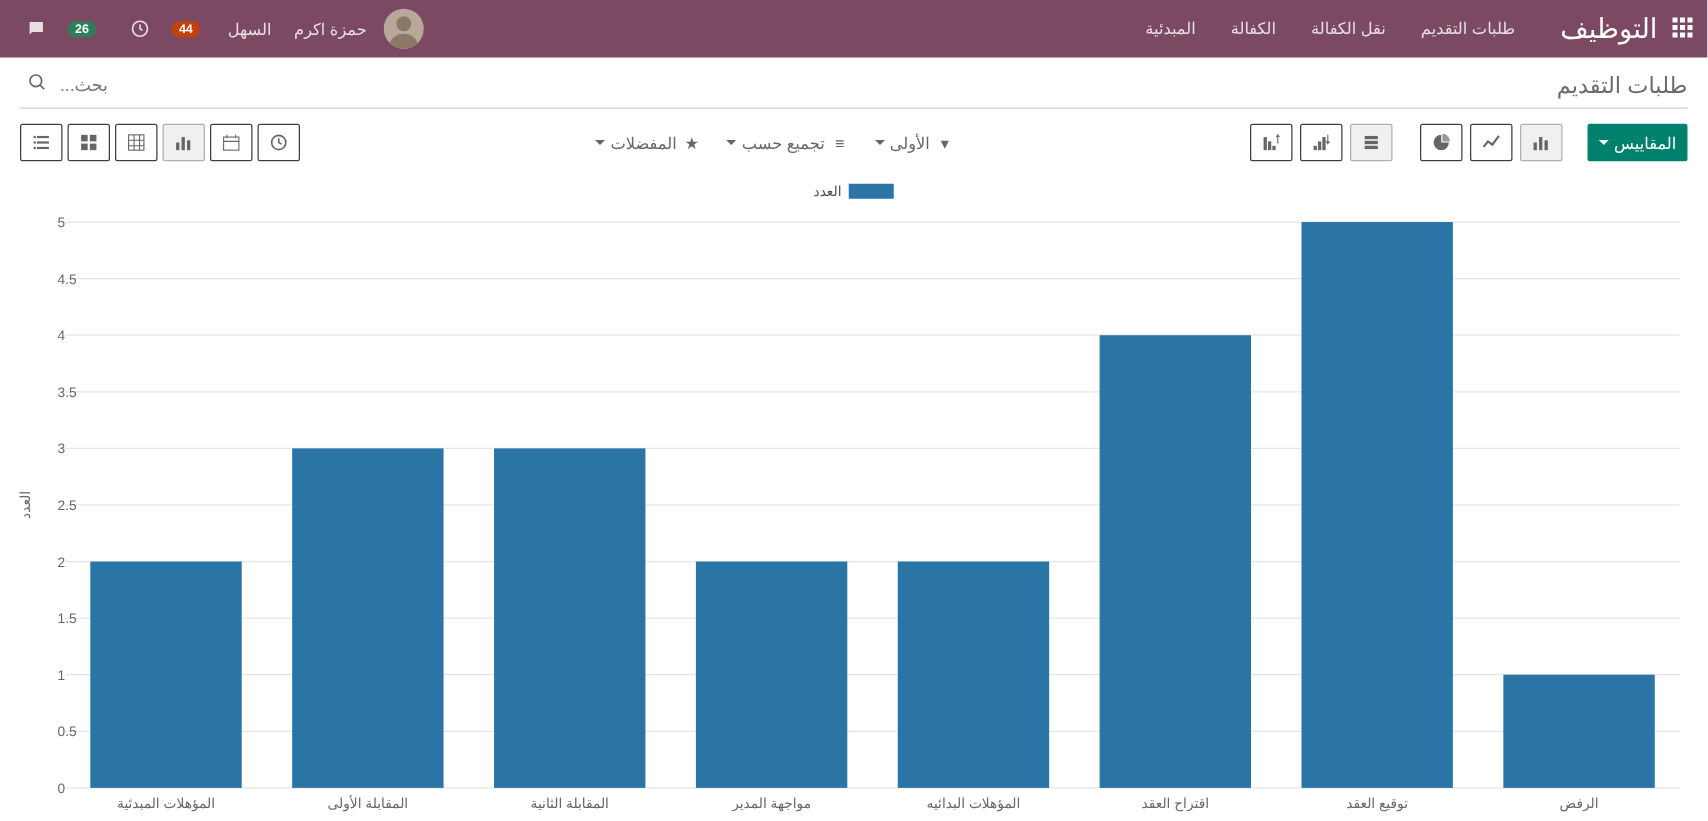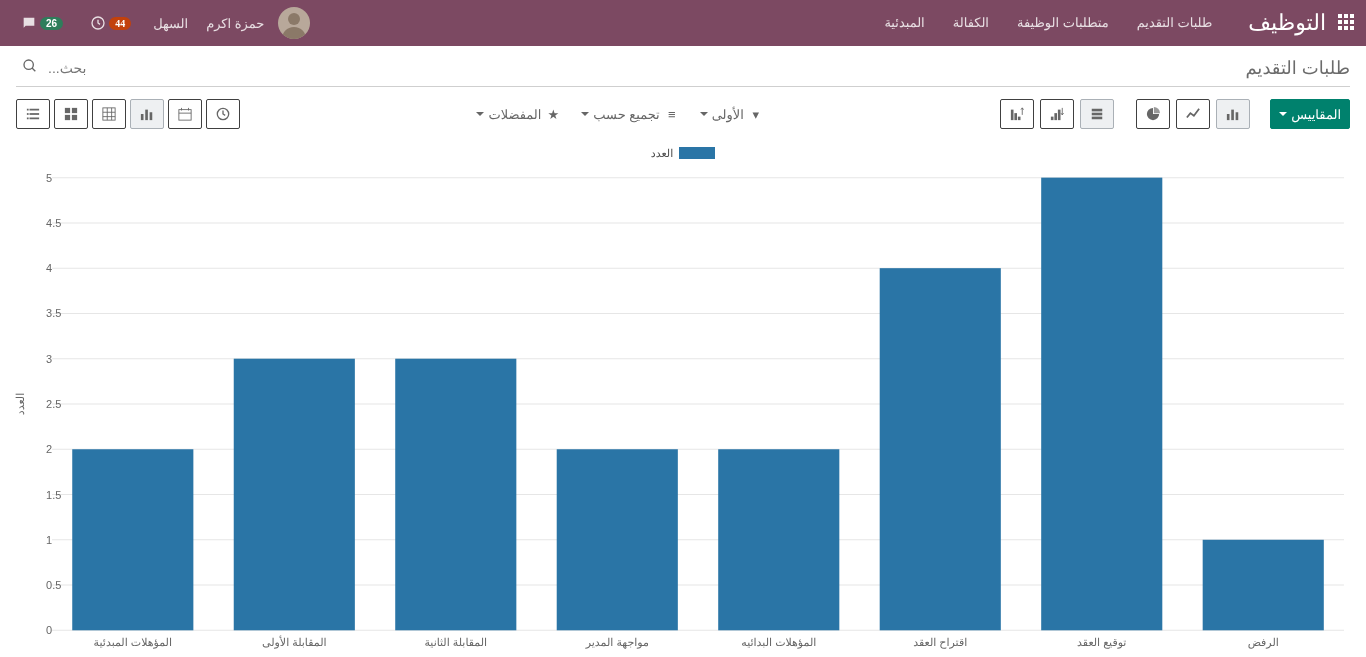--- a/index.html
+++ b/index.html
@@ -6,24 +6,24 @@
 body { font-family: sans-serif; font-size:13px; color:#4c4c4c; background:#fff; width:1366px; direction:rtl; }
 
 
 .topnav { background:#7c4962; height:46px; display:flex; align-items:center; color:#fff; padding:0 12px; }
 .app-launcher { width:18px; height:18px; display:grid; grid-template-columns:repeat(3,4px); grid-template-rows:repeat(3,4px); gap:2px; margin-left:10px; cursor:pointer; }
 .app-launcher span { background:#fff; }
 .app-title { font-size:22px; font-weight:500; margin-left:22px; }
 .nav-items { display:flex; gap:0; }
 .nav-item { color:#e8dfe3; padding:0 14px; line-height:46px; font-size:13px; cursor:pointer; }
 .topnav-right { margin-right:auto; display:flex; align-items:center; gap:10px; direction:ltr; }
-.badge-group { display:flex; align-items:center; gap:2px; margin:0 8px; cursor:pointer; }
+.badge-group { display:flex; align-items:center; gap:16px; margin:0 8px; cursor:pointer; }
 .chat-icon, .clock-icon { width:18px; height:18px; display:flex; align-items:center; justify-content:center; color:#e8dfe3; font-size:15px; }
 .pill { background:#2e7d5b; color:#fff; border-radius:10px; font-size:10px; padding:1px 6px; font-weight:bold; }
-.pill.orange { background:#c2410c;font-family:Liberation Serif, serif; }
+.pill.orange { background:#c2410c; }
 .user-label { color:#e8dfe3; font-size:13px; margin:10px 4px; }
 .avatar { width:32px; height:32px; border-radius:50%; background:#b8a89a; display:flex; align-items:center; justify-content:center; color:#6b5d52; font-weight:bold; overflow:hidden; cursor:pointer; }
 
 
 .crumb-row { display:flex; align-items:center; padding:10px 16px 6px 16px; }
 .page-title { font-size:18px; color:#6b6b6b; }
 .search-wrap { flex:1; margin-right:40px; display:flex; }
 .search-input { flex:1; border:none; text-align:left; font-size:14px; outline:none; padding:4px; }
 .search-btn { background:none; border:none; color:#6b6b6b; font-size:16px; cursor:pointer; padding:0 6px; }
 .search-underline { border-bottom:1px solid #cfcfcf; margin:0 16px 8px 16px; }
@@ -59,21 +59,21 @@
       <span></span>
       <span></span>
       <span></span>
       <span></span>
       <span></span>
       <span></span>
     </div>
   <div class="app-title">التوظيف</div>
   <div class="nav-items">
     <div class="nav-item">طلبات التقديم</div>
-    <div class="nav-item">متطلبات الوظيفة</div>
+    <div class="nav-item">نقل الكفالة</div>
     <div class="nav-item">الكفالة</div>
     <div class="nav-item">المبدئية</div>
   </div>
   <div class="topnav-right">
     <div class="badge-group">
       <span class="chat-icon">
         <svg width="16" height="16" viewBox="0 0 24 24" fill="currentColor">
             <path d="M4 4h16v12H7l-3 3V4z"></path>
           </svg>
       </span>

